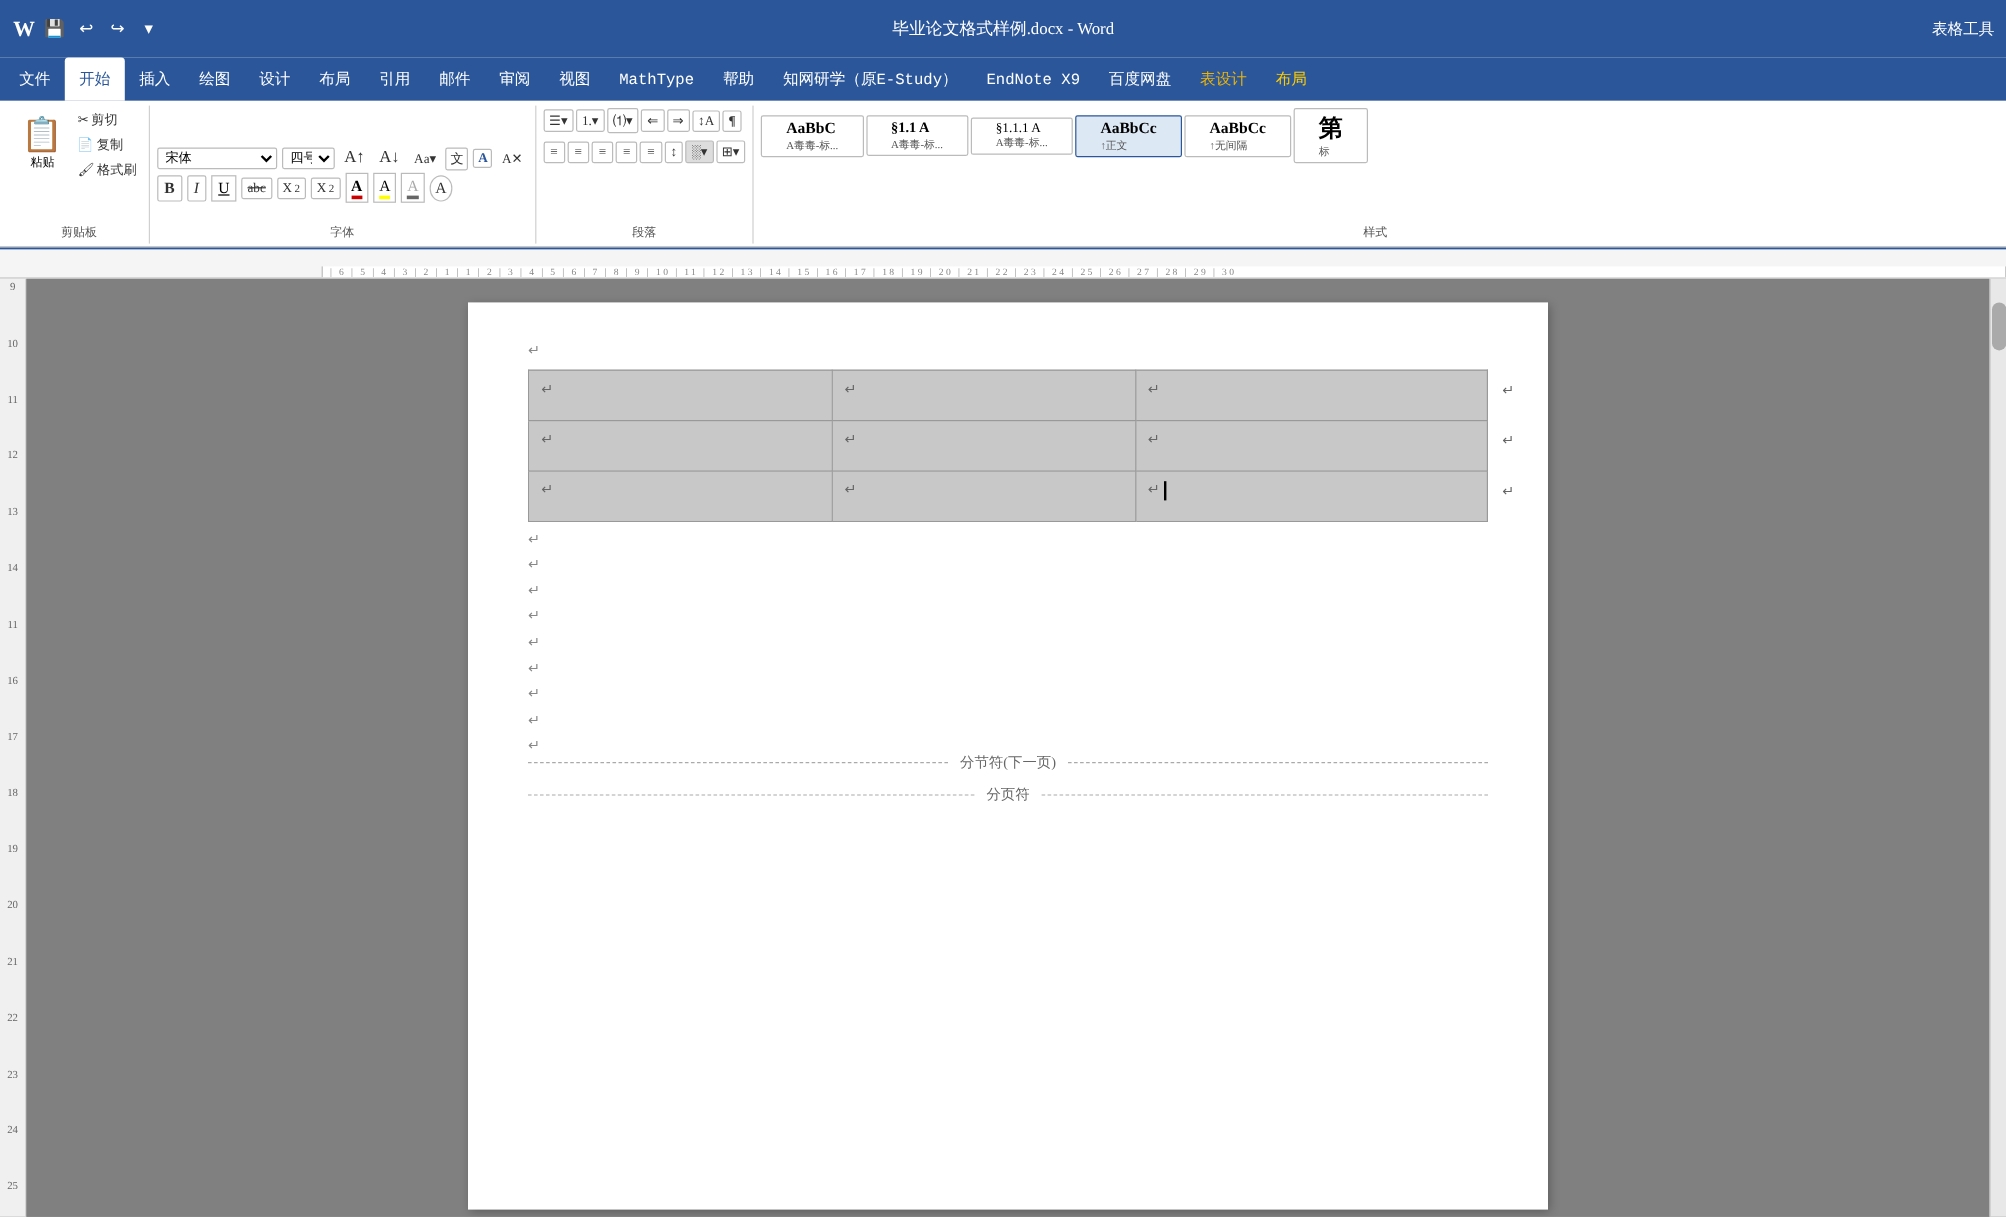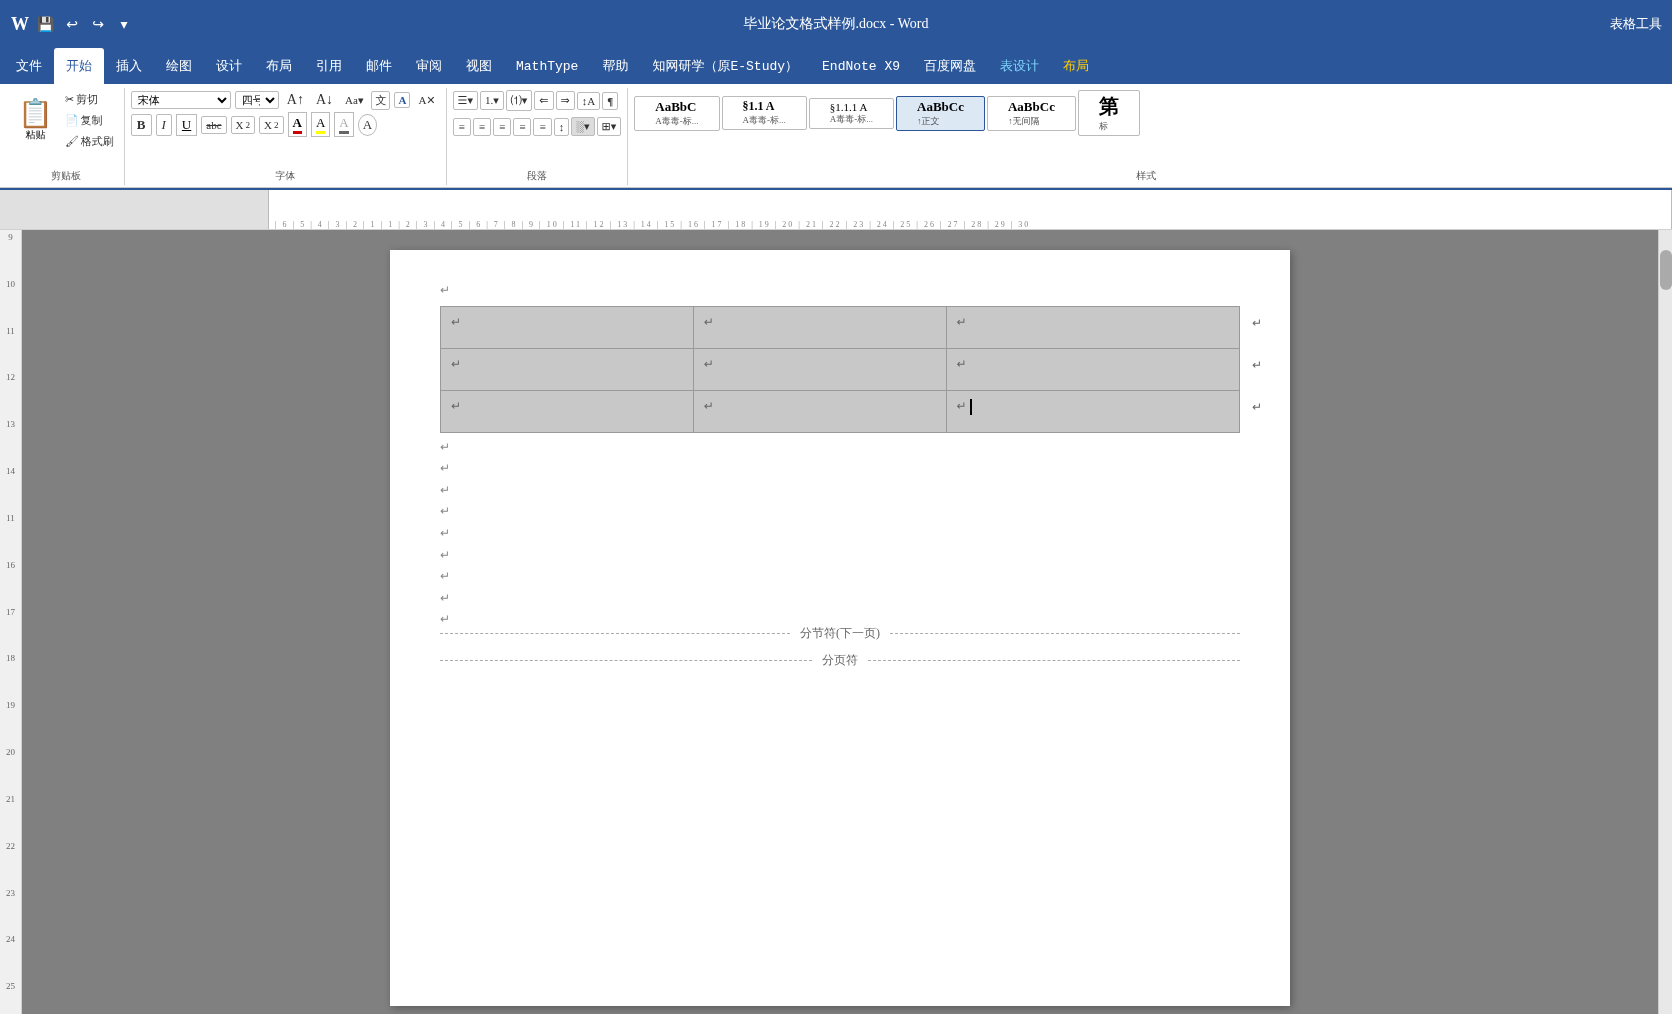--- a/index.html
+++ b/index.html
@@ -136,20 +136,21 @@
     .font-group-inner {
       display: flex;
       flex-direction: column;
       gap: 2px;
       padding-bottom: 16px;
     }
     .font-row1 {
       display: flex;
       align-items: center;
       gap: 4px;
+      margin-top: 32px;
     }
     .font-select {
       border: 1px solid #bbb;
       border-radius: 2px;
       padding: 1px 2px;
       font-size: 11px;
       width: 100px;
       background: white;
       cursor: pointer;
     }
@@ -193,24 +194,25 @@
       font-size: 11px;
       background: white;
     }
     .style-card.active { border-color: #2b579a; background: #dde8f5; }
     .style-card .style-preview { font-size: 14px; font-weight: bold; }
     .style-card .style-label { font-size: 9px; color: #555; }
 
     
     #ruler-area {
       display: flex;
-      height: 40px;
+      height: 24px;
       background: #f5f5f5;
       border-bottom: 1px solid #d0d0d0;
       position: relative;
+      align-items: flex-end;
     }
     #ruler-left-margin { width: 268px; background: #e0e0e0; }
     #ruler-main {
       flex: 1;
       background: white;
       border-left: 1px solid #bbb;
       border-right: 1px solid #bbb;
       position: relative;
       overflow: hidden;
     }
@@ -384,21 +386,21 @@
     <div class="ribbon-tab">布局</div>
     <div class="ribbon-tab">引用</div>
     <div class="ribbon-tab">邮件</div>
     <div class="ribbon-tab">审阅</div>
     <div class="ribbon-tab">视图</div>
     <div class="ribbon-tab">MathType</div>
     <div class="ribbon-tab">帮助</div>
     <div class="ribbon-tab">知网研学（原E-Study）</div>
     <div class="ribbon-tab">EndNote X9</div>
     <div class="ribbon-tab">百度网盘</div>
-    <div class="ribbon-tab" style="color:#7dd3fc;">表设计</div>
+    <div class="ribbon-tab" style="color:#eab308;">表设计</div>
     <div class="ribbon-tab" style="color:#ffcc00;">布局</div>
   </div>
 </div>
 
 <div id="ribbon-content-wrapper">
   <div id="ribbon-content">
 
     <div class="ribbon-group" style="padding-bottom:18px;">
       <div class="clipboard-group">
         <div class="paste-btn">

